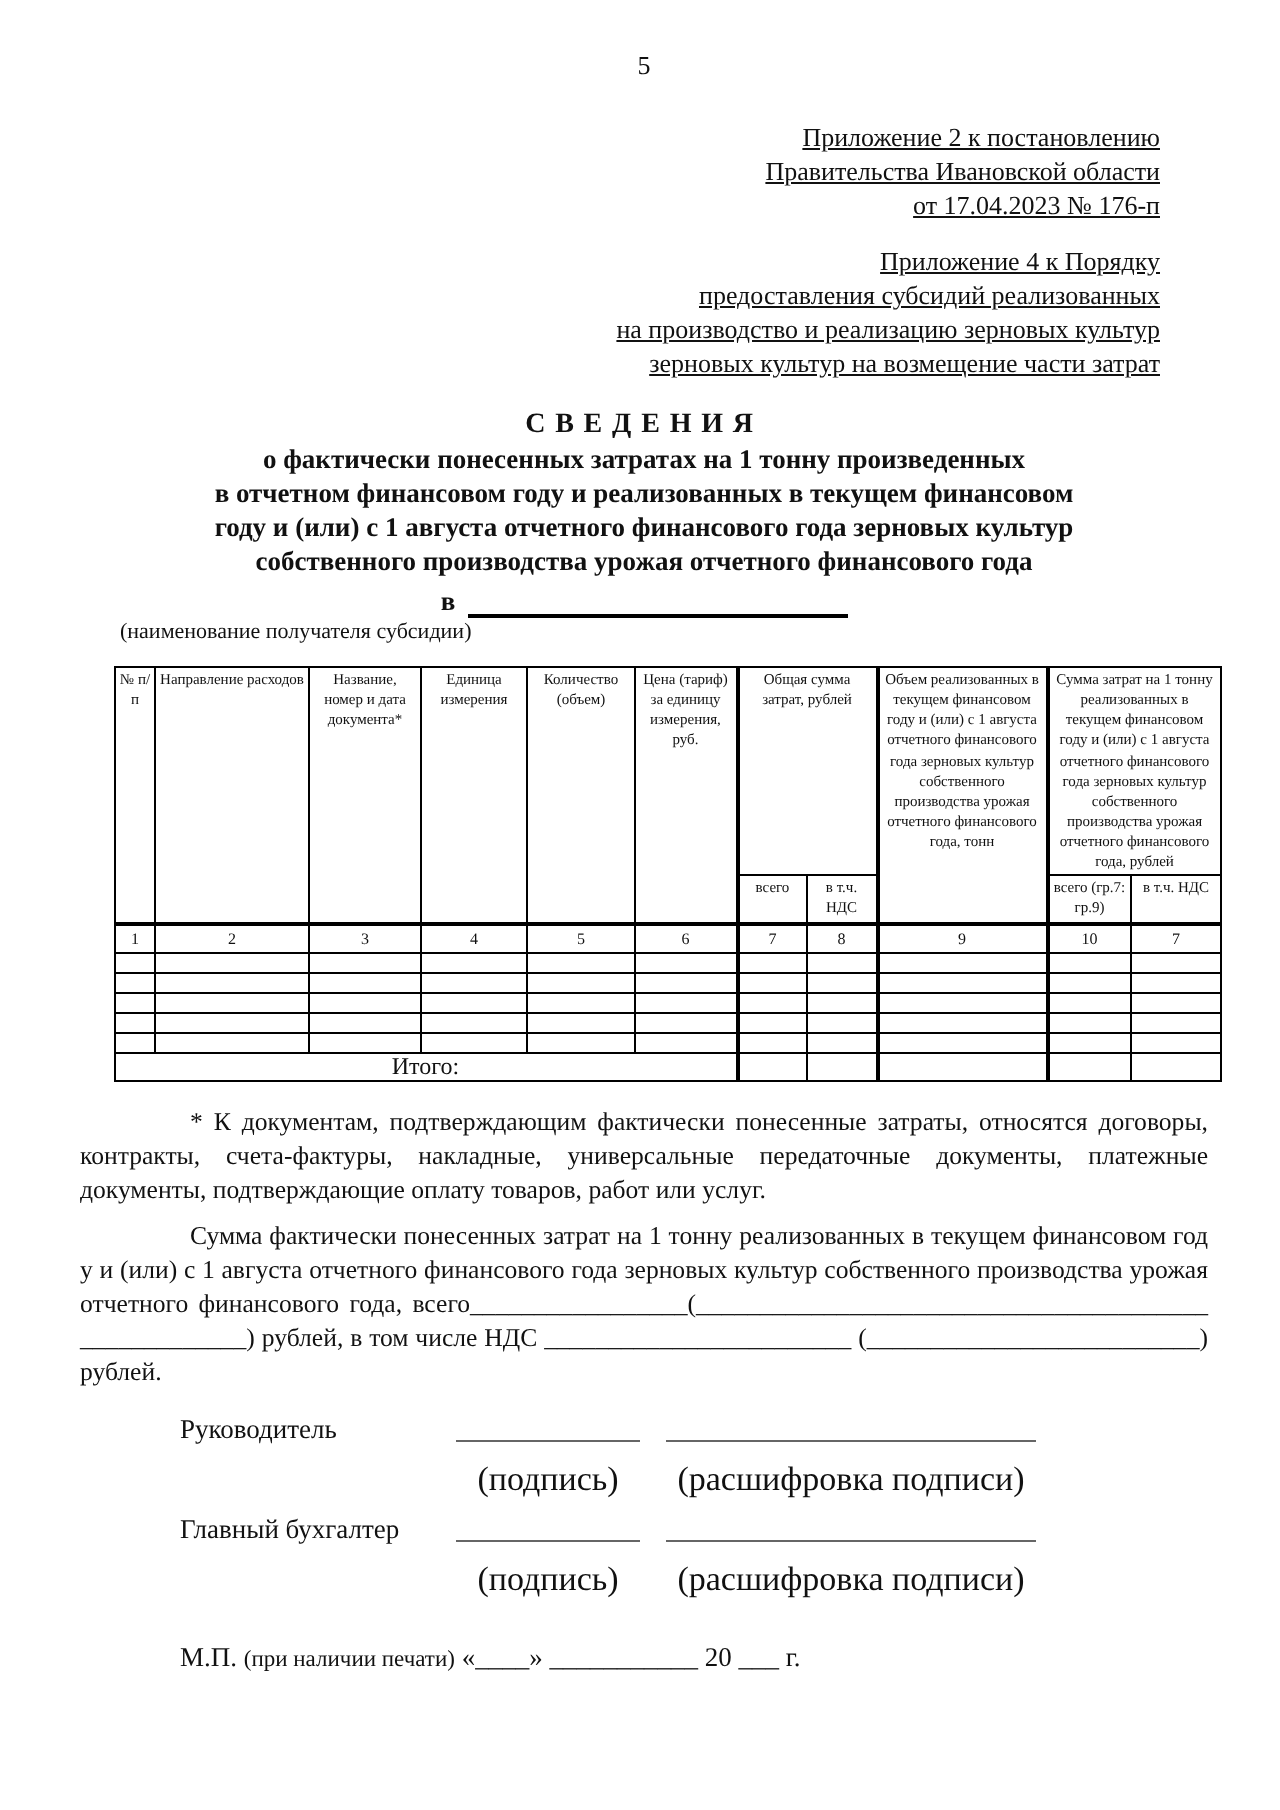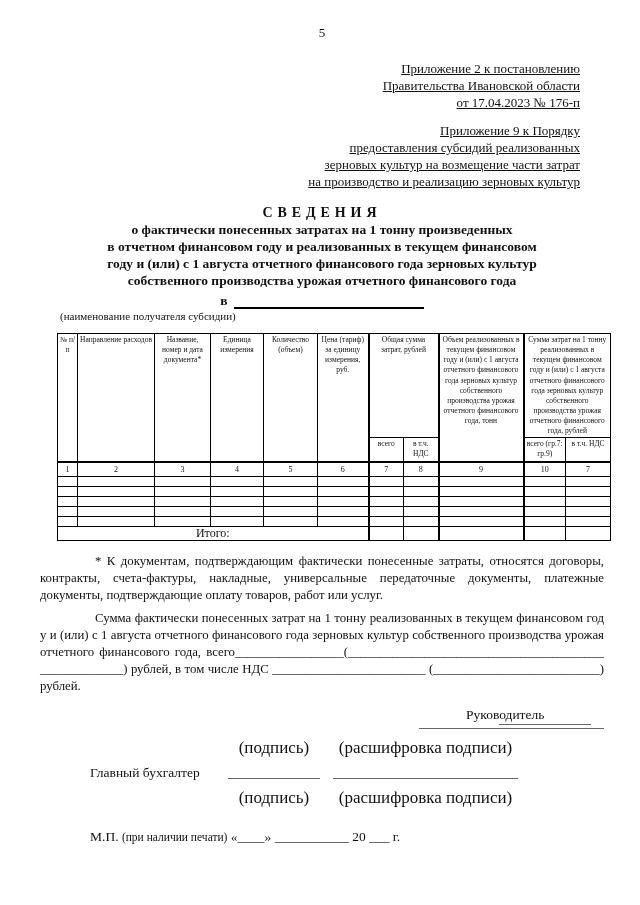--- a/index.html
+++ b/index.html
@@ -46,21 +46,21 @@
 
   .footnote, .sum-par {
     font-size: 12.8px; line-height: 17px;
     text-align: justify; text-indent: 55px;
     width: 564px;
   }
   .footnote { margin-top: 12px; }
   .sum-par { margin-top: 6px; word-break: break-all; }
 
   .sig-row { display: flex; align-items: flex-end; padding-left: 50px; font-size: 13.5px; line-height: 16px; }
-  .sig-row-1 { margin-top: 12px; flex-direction: column; }
+  .sig-row-1 { margin-top: 12px; }
   .sig-row-2 { margin-top: 10px; }
   .sig-label { width: 138px; }
   .sig-line { border-bottom: 1px solid #666; height: 2px; align-self: flex-end; margin-bottom: 2px; }
   .sig-line-short { width: 92px; margin-right: 13px; }
   .sig-line-long { width: 185px; }
   .sig-caption-row { display: flex; padding-left: 188px; font-size: 17px; line-height: 14px; margin-top: 10px; }
   .cap-sign { width: 92px; text-align: center; margin-right: 13px; }
   .cap-name { width: 185px; text-align: center; }
 
   .seal-row { padding-left: 50px; margin-top: 24px; font-size: 13.5px; }
@@ -74,24 +74,24 @@
 
   <div class="page-num">5</div>
 
   <div class="appendix appendix-1">
     <div>Приложение 2 к постановлению</div>
     <div>Правительства Ивановской области</div>
     <div>от 17.04.2023 № 176-п</div>
   </div>
 
   <div class="appendix appendix-2">
-    <div>Приложение 9 к Порядку</div>
+    <div>Приложение 4 к Порядку</div>
     <div>предоставления субсидий реализованных</div>
+    <div>на производство и реализацию зерновых культур</div>
     <div>зерновых культур на возмещение части затрат</div>
-    <div>на производство и реализацию зерновых культур</div>
   </div>
 
   <div class="title-block">
     <div class="title-heading">СВЕДЕНИЯ</div>
     <div>о фактически понесенных затратах на 1 тонну произведенных</div>
     <div>в отчетном финансовом году и реализованных в текущем финансовом</div>
     <div>году и (или) с 1 августа отчетного финансового года зерновых культур</div>
     <div>собственного производства урожая отчетного финансового года</div>
   </div>
 

